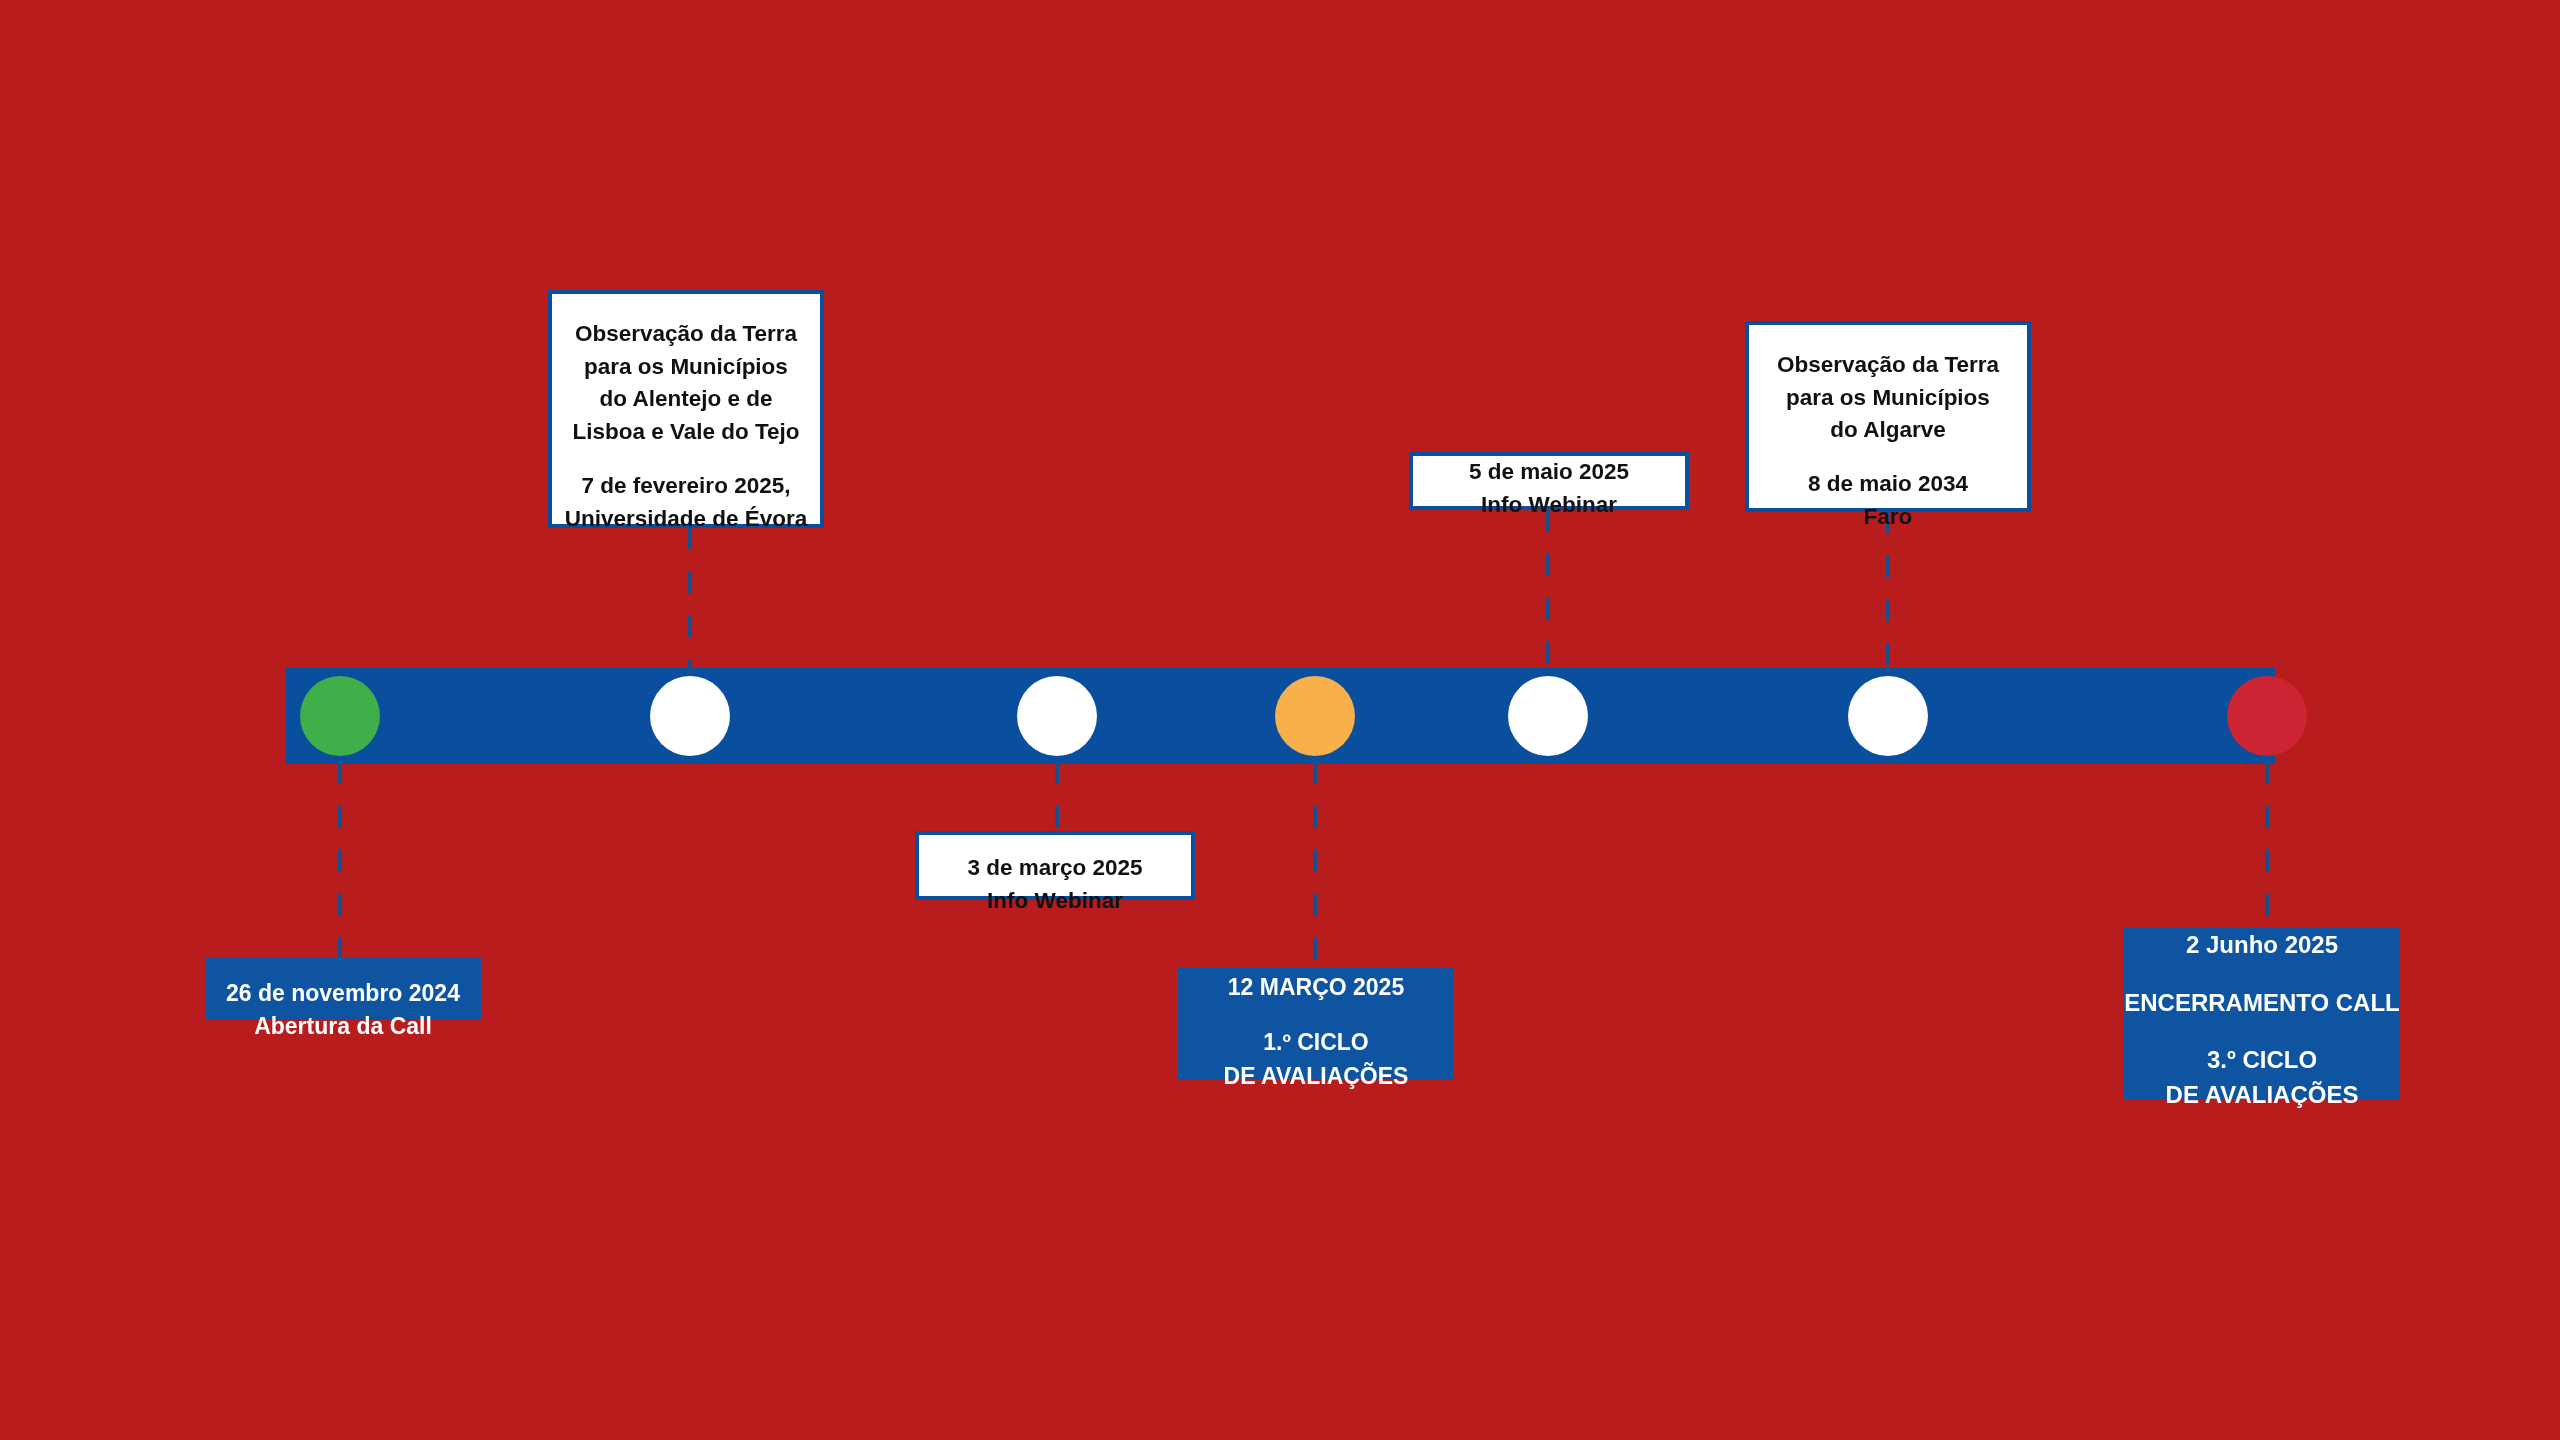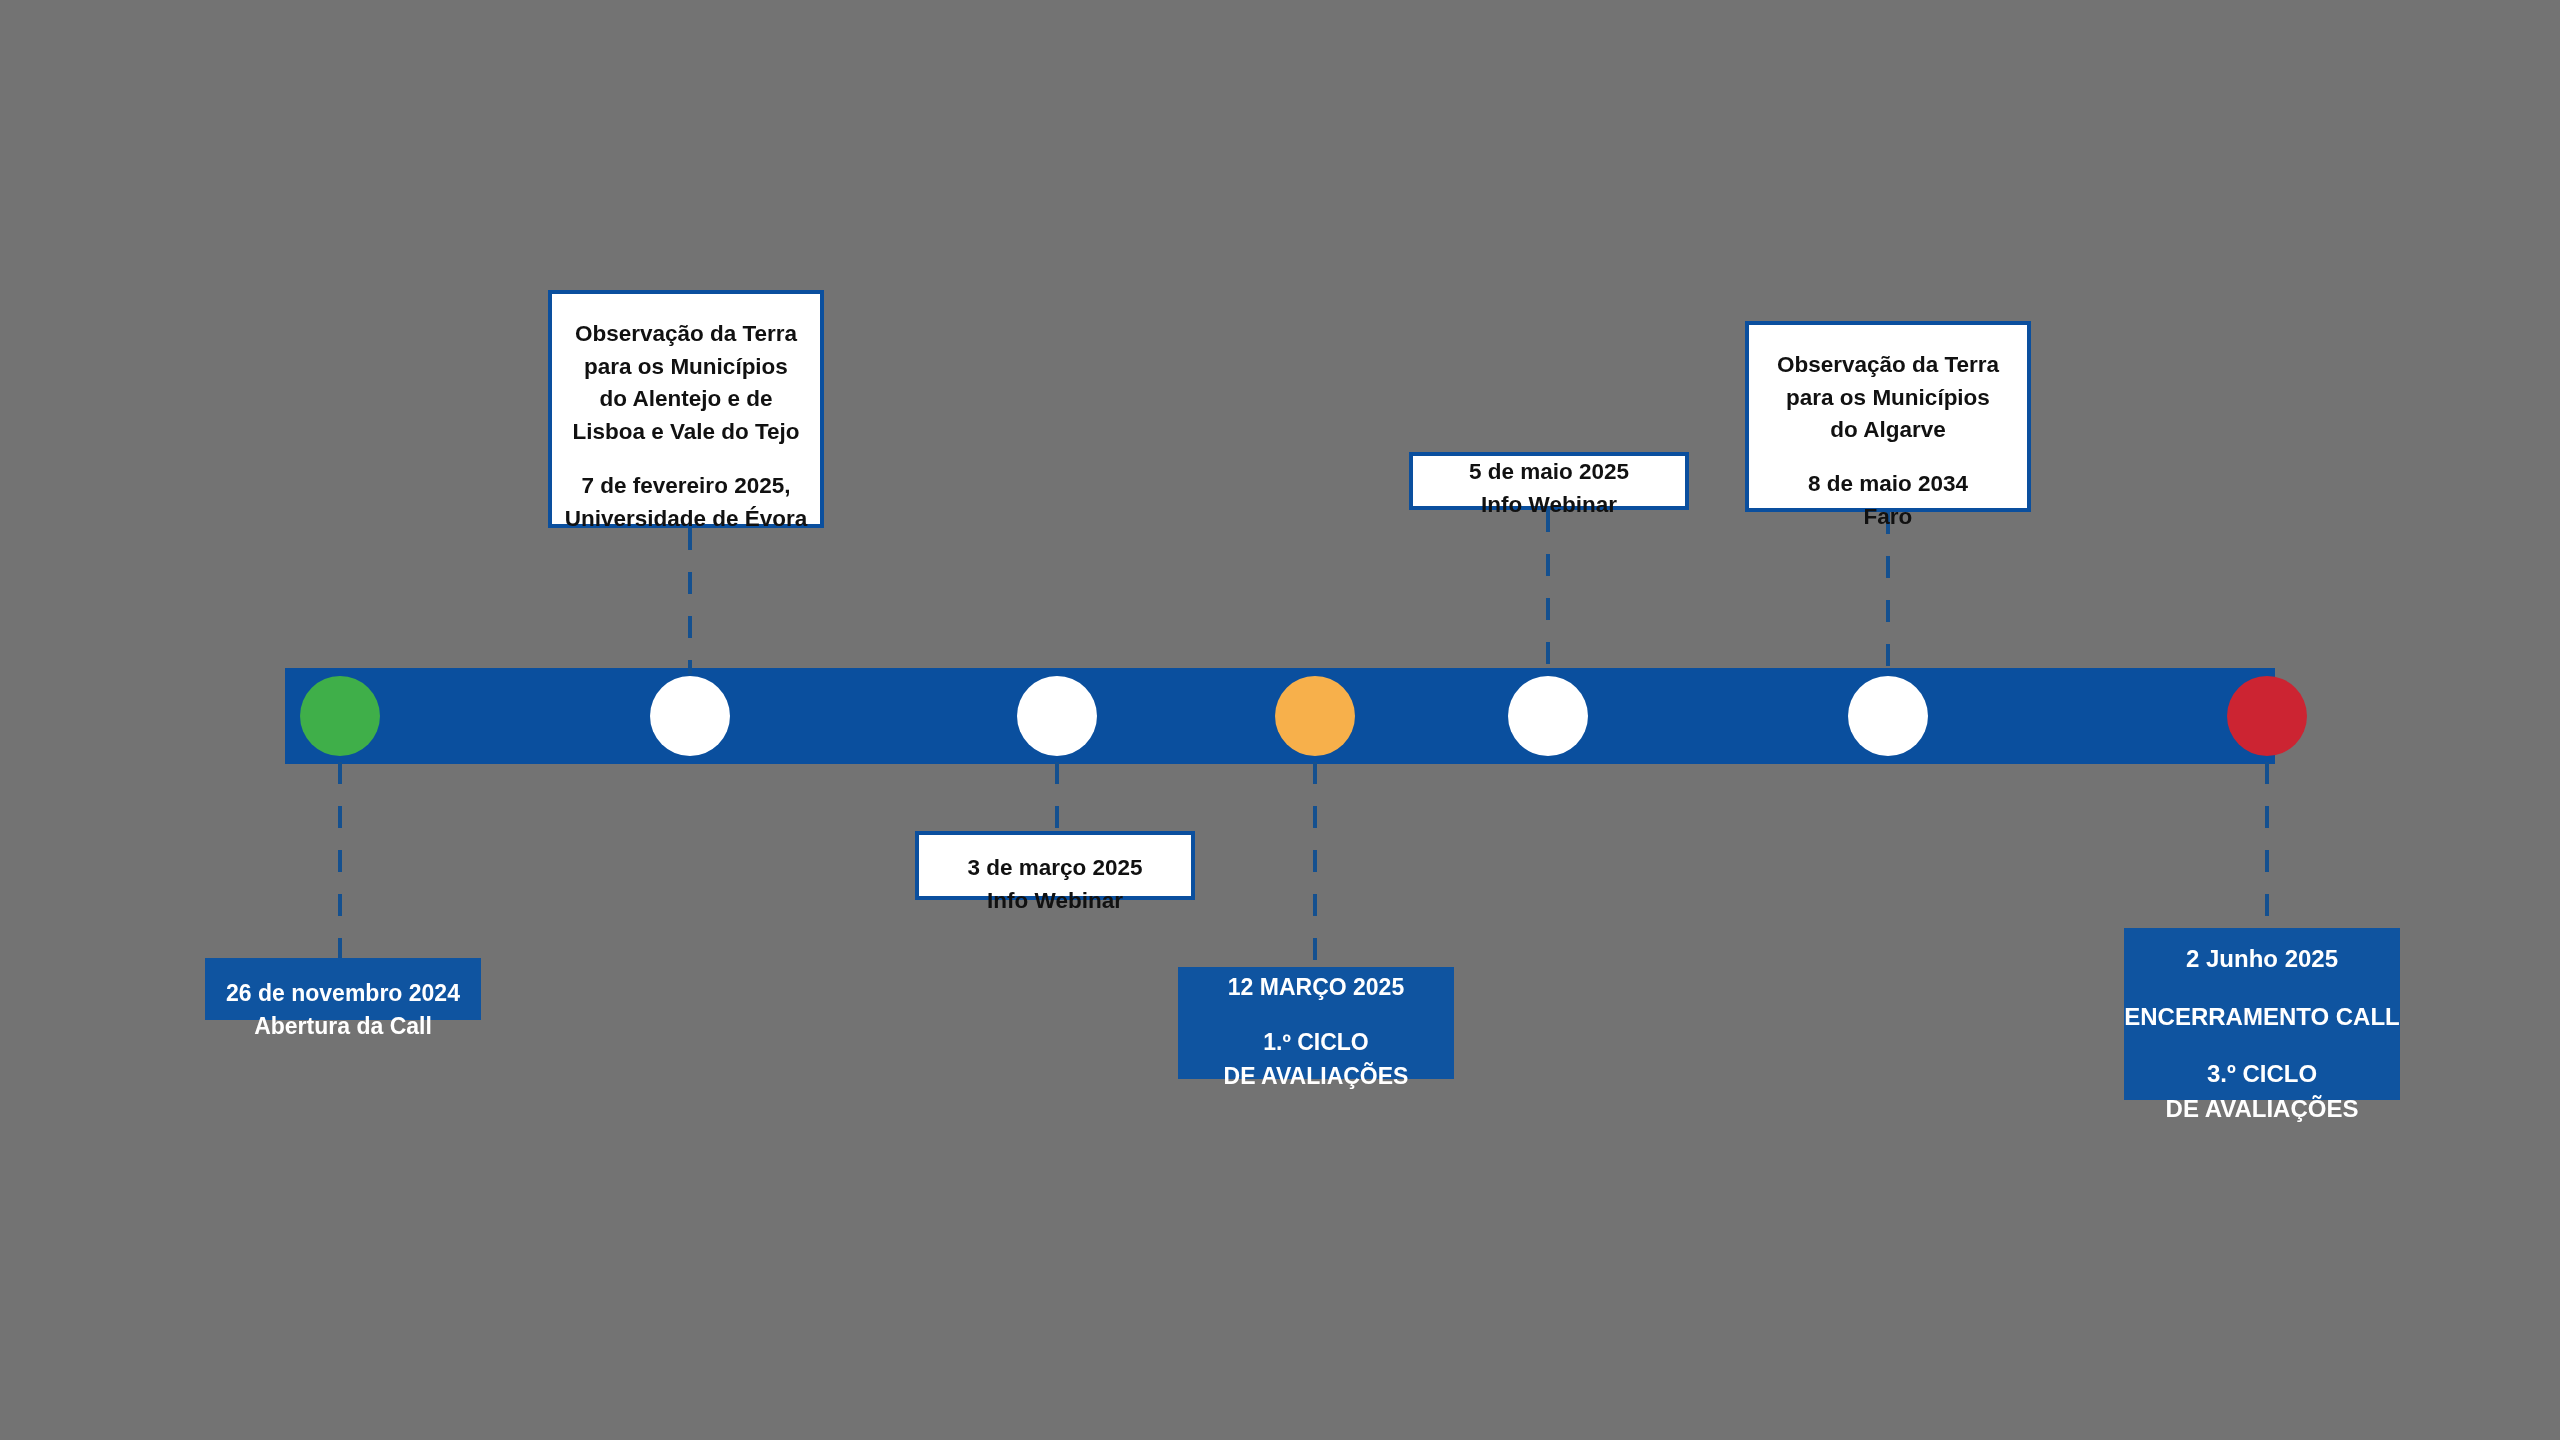--- a/index.html
+++ b/index.html
@@ -9,21 +9,21 @@
     background: #ffffff;
   }
   body {
     font-family: "Liberation Sans", sans-serif;
     -webkit-font-smoothing: antialiased;
   }
   #stage {
     position: relative;
     width: 2560px;
     height: 1440px;
-    background: #737373;
+    background: #b91c1c;
     overflow: hidden;
   }
 
   
   .timeline-bar {
     position: absolute;
     left: 285px;
     top: 668px;
     width: 1990px;
     height: 96px;
@@ -144,21 +144,21 @@
     <span class="line">Info Webinar</span>
   </div>
 
   <div class="callout filled fs-23" style="left:1178px; top:967px; width:276px; height:112px; padding-top:4px;">
     <span class="line">12 MARÇO 2025</span>
     <span class="spacer"></span>
     <span class="line">1.º CICLO</span>
     <span class="line">DE AVALIAÇÕES</span>
   </div>
 
-  <div class="callout filled fs-24" style="left:2124px; top:928px; width:276px; height:172px; padding-top:14px;">
+  <div class="callout filled fs-24" style="left:2124px; top:928px; width:276px; height:172px; ">
     <span class="line">2 Junho 2025</span>
     <span class="spacer"></span>
     <span class="line">ENCERRAMENTO CALL</span>
     <span class="spacer"></span>
     <span class="line">3.º CICLO</span>
     <span class="line">DE AVALIAÇÕES</span>
   </div>
 
 </div>
 

